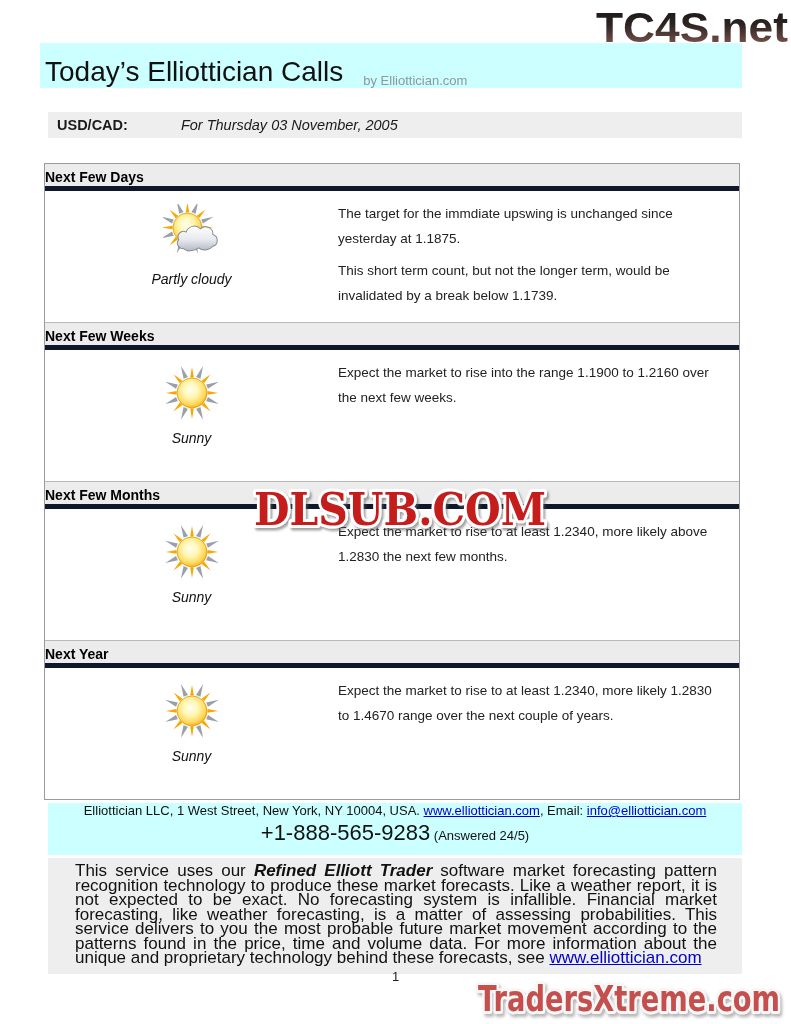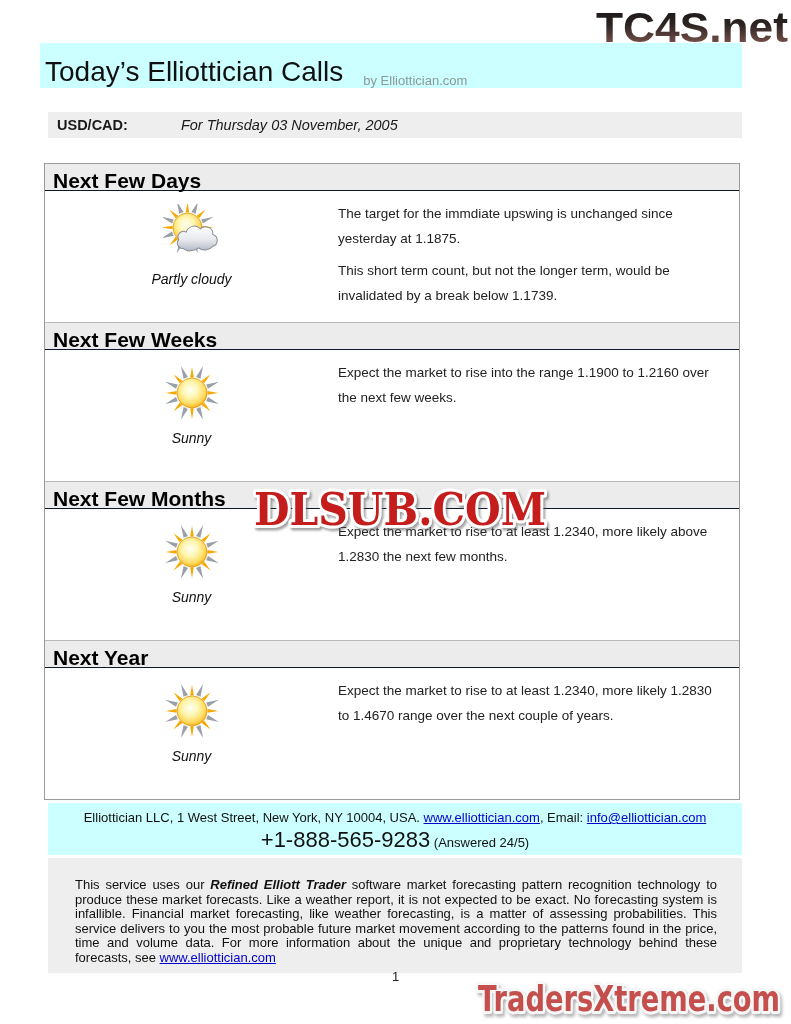--- a/index.html
+++ b/index.html
@@ -35,22 +35,22 @@
   .pair-bar .pair { font-weight:bold; }
   .pair-bar .date { font-style:italic; margin-left:9px; }
 
   
   .forecast-table {
     position:absolute; left:44px; top:163px; width:696px;
     border:1px solid #9a9a9a; background:#ffffff;
   }
   .section + .section { border-top:1px solid #b8b8b8; }
   .section-header {
-    background:#ececec; border-bottom:1px solid #0f172a;
-    font-size:21px; font-weight:bold; padding:5px 8px 4px 8px; height:27px; color:#000;
+    background:#ececec; border-bottom:5px solid #0f172a;
+    font-size:14px; font-weight:bold; padding:5px 8px 4px 0; height:27px; color:#000;
   }
   .section-body { display:flex; height:131px; }
   .icon-cell {
     width:293px; display:flex; flex-direction:column; align-items:center;
     padding-top:13px; flex:none;
   }
   .wicon { width:70px; height:58px; display:block; }
   .condition { font-style:italic; font-size:14px; margin-top:9px; color:#111; }
   .text-cell {
     flex:1; padding:10px 16px 0 0; font-size:13.5px; line-height:25px; color:#222;
@@ -59,32 +59,32 @@
   .text-cell p + p { margin-top:7px; }
 
   
   .dlsub-logo { position:absolute; left:246px; top:485px; width:308px; height:50px; z-index:5; }
 
   
   .footer-cyan {
     position:absolute; left:48px; top:803px; width:694px; height:52px;
     background:var(--accent_cyan, #ccffff); text-align:center;
   }
-  .footer-address { padding-top:7px; font-size:13px; color:#111; }
+  .footer-address { font-size:13px; color:#111; }
   .footer-phone-line { margin-top:2px; }
   .footer-phone { font-size:22px; color:#111; }
   .footer-phone-note { font-size:13px; color:#111; }
   a.doc-link { color:var(--link_blue, #0000cc); text-decoration:underline; cursor:pointer; }
 
   
   .disclaimer {
     position:absolute; left:48px; top:858px; width:694px;
     background:var(--panel_gray, #eeeeee);
-    padding:20px 25px 8px 27px;
-    font-size:13px; line-height:14.5px; text-align:justify; color:#111;
+    padding:6px 25px 8px 27px;
+    font-size:17px; line-height:14.5px; text-align:justify; color:#111;
   }
   .disclaimer .product-name { font-weight:bold; font-style:italic; }
 
   
   .page-number { position:absolute; left:0; right:0; top:969px; text-align:center; font-size:13px; color:#222; }
   .traders-logo { position:absolute; right:4px; top:973px; width:316px; height:50px; }
 
   .svg-defs { position:absolute; width:0; height:0; overflow:hidden; }
 </style>
 </head>

